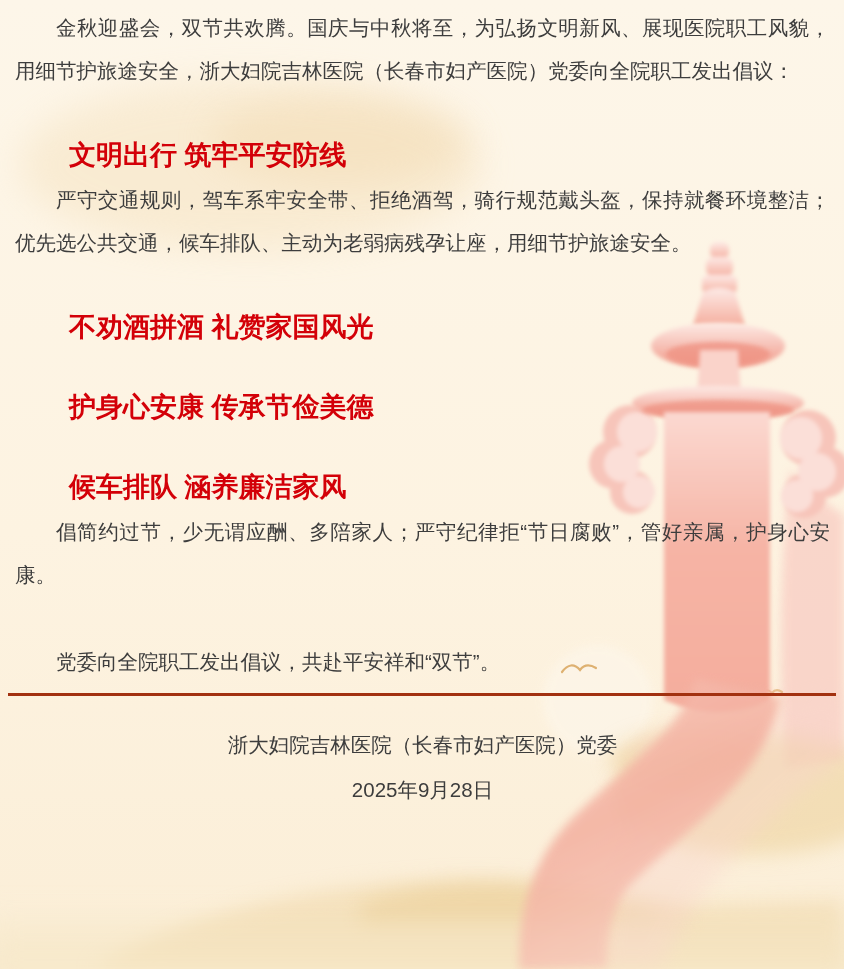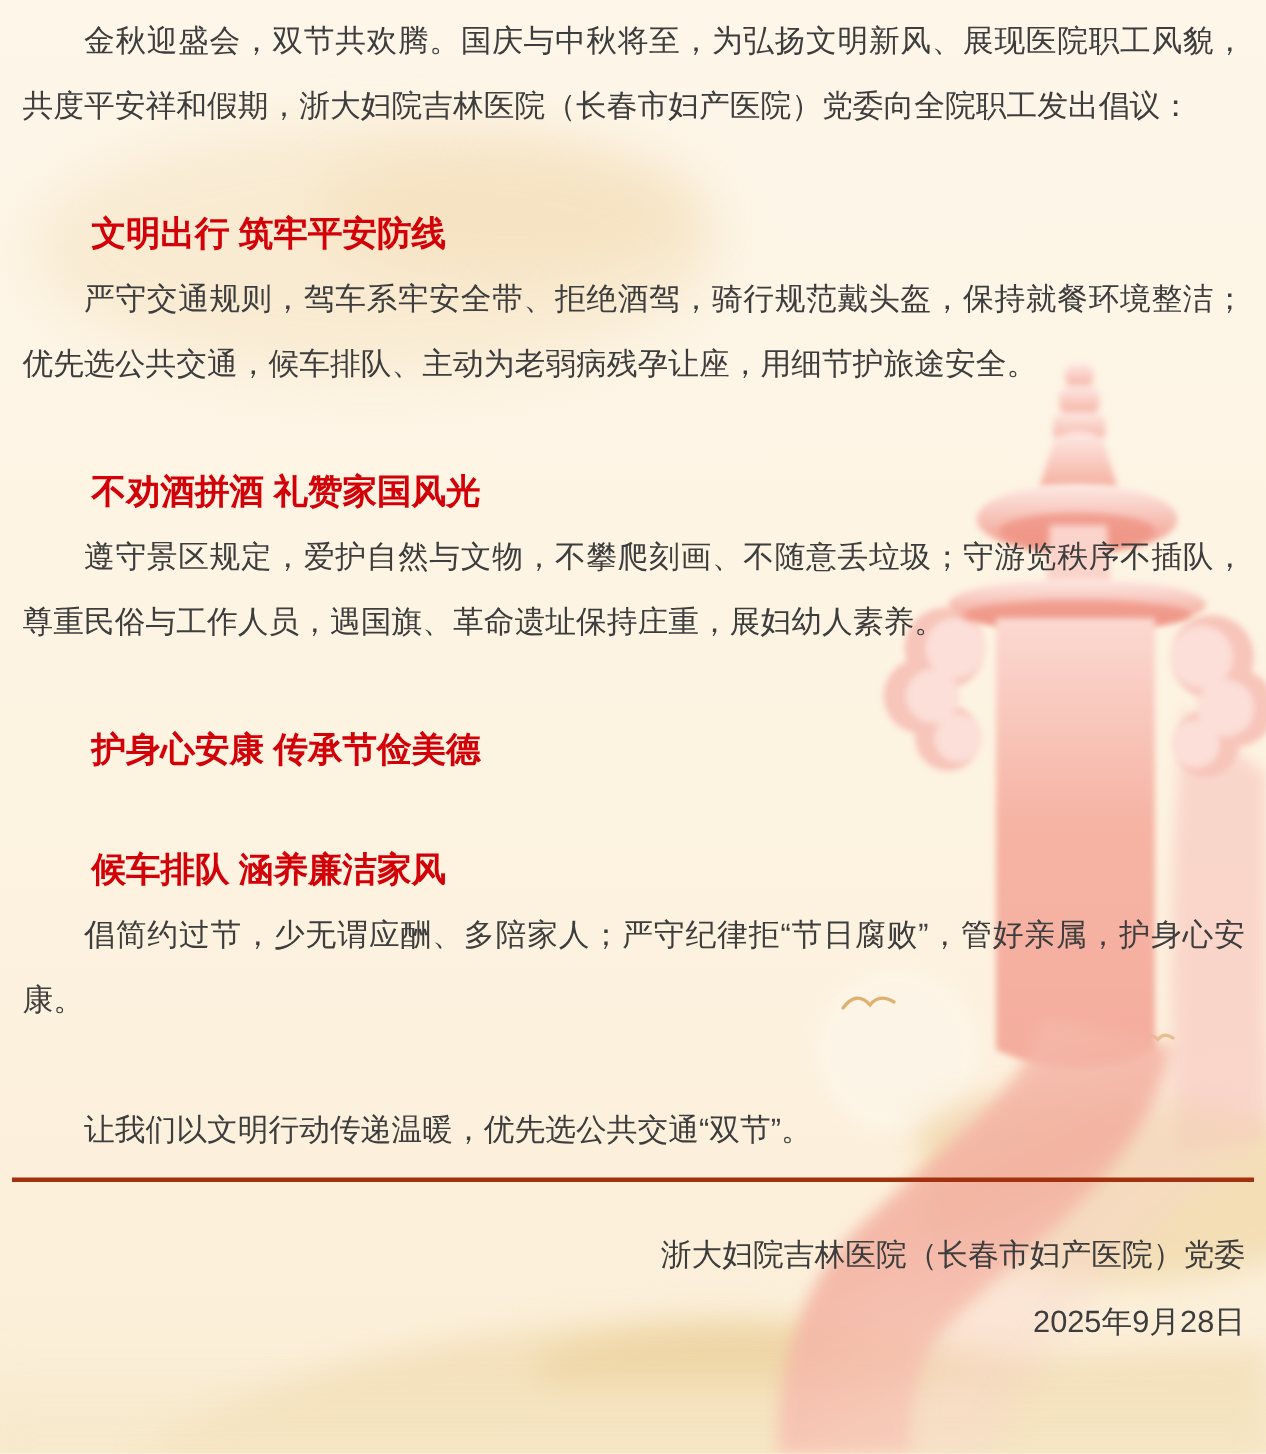--- a/index.html
+++ b/index.html
@@ -25,36 +25,36 @@
     color: var(--text-color, #3d3d3d);
     font-size: 20.5px;
     line-height: 43px;
     text-align: justify;
   }
   .para { margin: 0; text-indent: 2em; }
   .section-body { margin-top: 6px; }
   .heading {
     margin: 46px 0 0 0;
     text-indent: 2em;
-    font-size: 23px;
+    font-size: 27px;
     line-height: 34px;
     font-weight: bold;
     color: var(--accent-red, #d30008);
     text-align: left;
   }
   .closing { margin-top: 44px; }
   .divider {
     height: 0;
     border: none;
     border-top: 3px solid var(--divider-color, #a23110);
     margin: 10px -6px 0 -7px;
   }
   .signature, .date {
     margin: 0;
-    text-align: right;
+    text-align: center;
     text-indent: 0;
   }
   .signature { margin-top: 27px; }
   .date { margin-top: 2px; }
 </style>
 </head>
 <body>
 
 <svg class="bg" viewBox="0 0 844 969" aria-hidden="true">
   <defs>
@@ -143,32 +143,31 @@
     <path d="M 700,350 L 738,350 L 741,398 L 697,398 Z" fill="#fad3ca" filter="url(#b2)"></path>
     <ellipse cx="718" cy="403" rx="86" ry="17" fill="url(#gEave)" filter="url(#b2)"></ellipse>
     <ellipse cx="718" cy="410" rx="76" ry="10" fill="#ee9080" opacity="0.7" filter="url(#b2)"></ellipse>
     <path d="M 664,412 L 770,412 L 770,700 C 735,716 700,716 664,700 Z" fill="url(#gPillar)" filter="url(#b2)"></path>
   </g>
 
   <path d="M 738,688 C 722,760 650,800 598,855 C 572,884 562,925 563,969" fill="none" stroke="url(#gRibbon)" stroke-width="88" opacity="0.85" filter="url(#b5)"></path>
 </svg>
 
 <div class="content">
-  <p class="para">金秋迎盛会，双节共欢腾。国庆与中秋将至，为弘扬文明新风、展现医院职工风貌，共度平安祥和假期，浙大妇院吉林医院（长春市妇产医院）党委向全院职工发出倡议：</p>
+  <p class="para">金秋迎盛会，双节共欢腾。国庆与中秋将至，为弘扬文明新风、展现医院职工风貌，用细节护旅途安全，浙大妇院吉林医院（长春市妇产医院）党委向全院职工发出倡议：</p>
 
   <h2 class="heading">文明出行 筑牢平安防线</h2>
   <p class="para section-body">严守交通规则，驾车系牢安全带、拒绝酒驾，骑行规范戴头盔，保持就餐环境整洁；优先选公共交通，候车排队、主动为老弱病残孕让座，用细节护旅途安全。</p>
 
   <h2 class="heading">不劝酒拼酒 礼赞家国风光</h2>
-  <p class="para section-body">遵守景区规定，爱护自然与文物，不攀爬刻画、不随意丢垃圾；守游览秩序不插队，尊重民俗与工作人员，遇国旗、革命遗址保持庄重，展妇幼人素养。</p>
 
   <h2 class="heading">护身心安康 传承节俭美德</h2>
 
   <h2 class="heading">候车排队 涵养廉洁家风</h2>
   <p class="para section-body">倡简约过节，少无谓应酬、多陪家人；严守纪律拒“节日腐败”，管好亲属，护身心安康。</p>
 
-  <p class="para closing">让我们以文明行动传递温暖，优先选公共交通“双节”。</p>
+  <p class="para closing">党委向全院职工发出倡议，共赴平安祥和“双节”。</p>
 
   <hr class="divider">
 
   <p class="signature">浙大妇院吉林医院（长春市妇产医院）党委</p>
   <p class="date">2025年9月28日</p>
 </div>
 
 </body></html>

